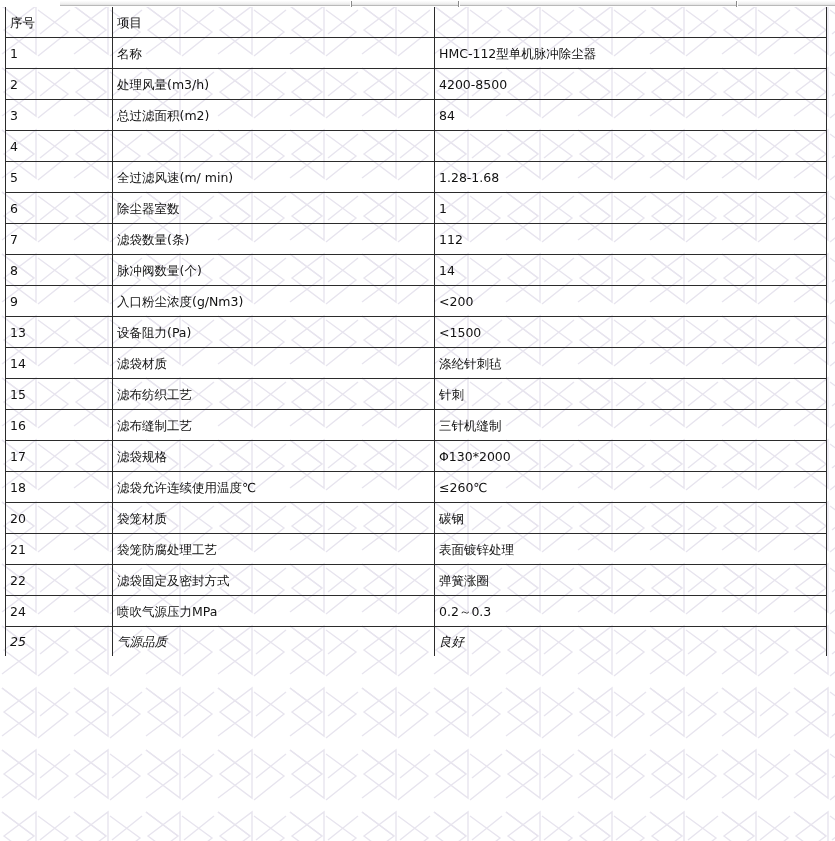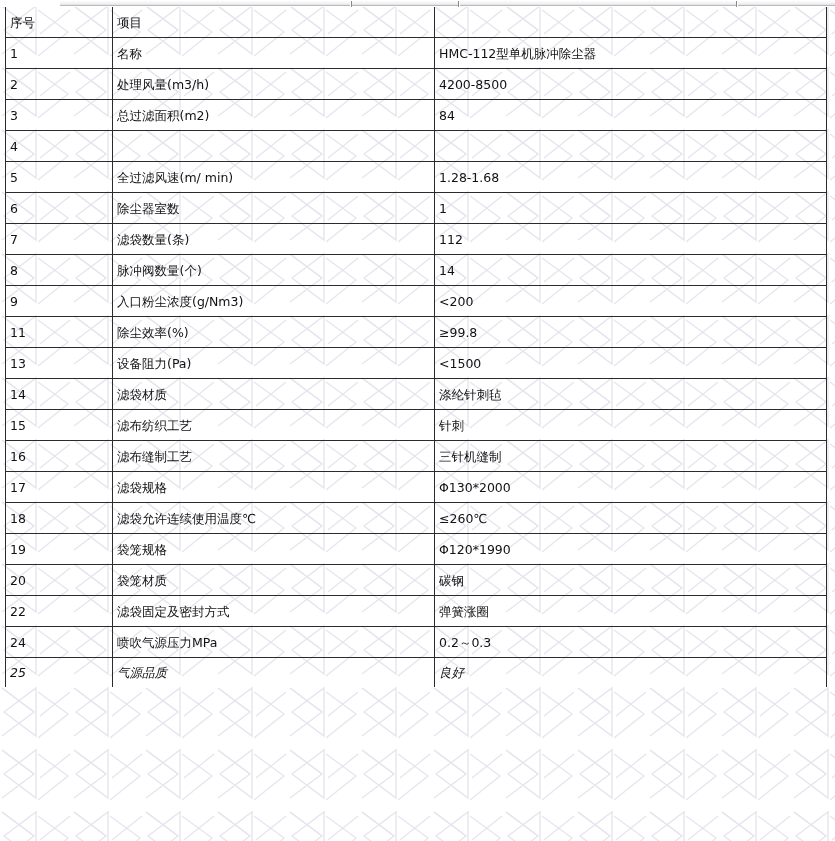--- a/index.html
+++ b/index.html
@@ -175,25 +175,20 @@
           <td class="cjk">8</td>
           <td class="cjk">脉冲阀数量(个)</td>
           <td class="cjk">14</td>
         </tr>
         <tr>
           <td class="cjk">9</td>
           <td class="cjk">入口粉尘浓度(g/Nm3)</td>
           <td class="cjk">&lt;200</td>
         </tr>
         <tr>
-          <td class="cjk">11</td>
-          <td class="cjk">除尘效率(%)</td>
-          <td class="cjk">≥99.8</td>
-        </tr>
-        <tr>
           <td class="cjk">13</td>
           <td class="cjk">设备阻力(Pa)</td>
           <td class="cjk">&lt;1500</td>
         </tr>
         <tr>
           <td class="cjk">14</td>
           <td class="cjk">滤袋材质</td>
           <td class="cjk">涤纶针刺毡</td>
         </tr>
         <tr>
@@ -210,28 +205,28 @@
           <td class="cjk">17</td>
           <td class="cjk">滤袋规格</td>
           <td class="cjk">Φ130*2000</td>
         </tr>
         <tr>
           <td class="cjk">18</td>
           <td class="cjk">滤袋允许连续使用温度℃</td>
           <td class="cjk">≤260℃</td>
         </tr>
         <tr>
-          <td class="cjk">19</td>
-          <td class="cjk">袋笼规格</td>
-          <td class="cjk">Φ120*1990</td>
-        </tr>
-        <tr>
           <td class="cjk">20</td>
           <td class="cjk">袋笼材质</td>
           <td class="cjk">碳钢</td>
+        </tr>
+        <tr>
+          <td class="cjk">21</td>
+          <td class="cjk">袋笼防腐处理工艺</td>
+          <td class="cjk">表面镀锌处理</td>
         </tr>
         <tr>
           <td class="cjk">22</td>
           <td class="cjk">滤袋固定及密封方式</td>
           <td class="cjk">弹簧涨圈</td>
         </tr>
         <tr>
           <td class="cjk">24</td>
           <td class="cjk">喷吹气源压力MPa</td>
           <td class="cjk">0.2～0.3</td>

